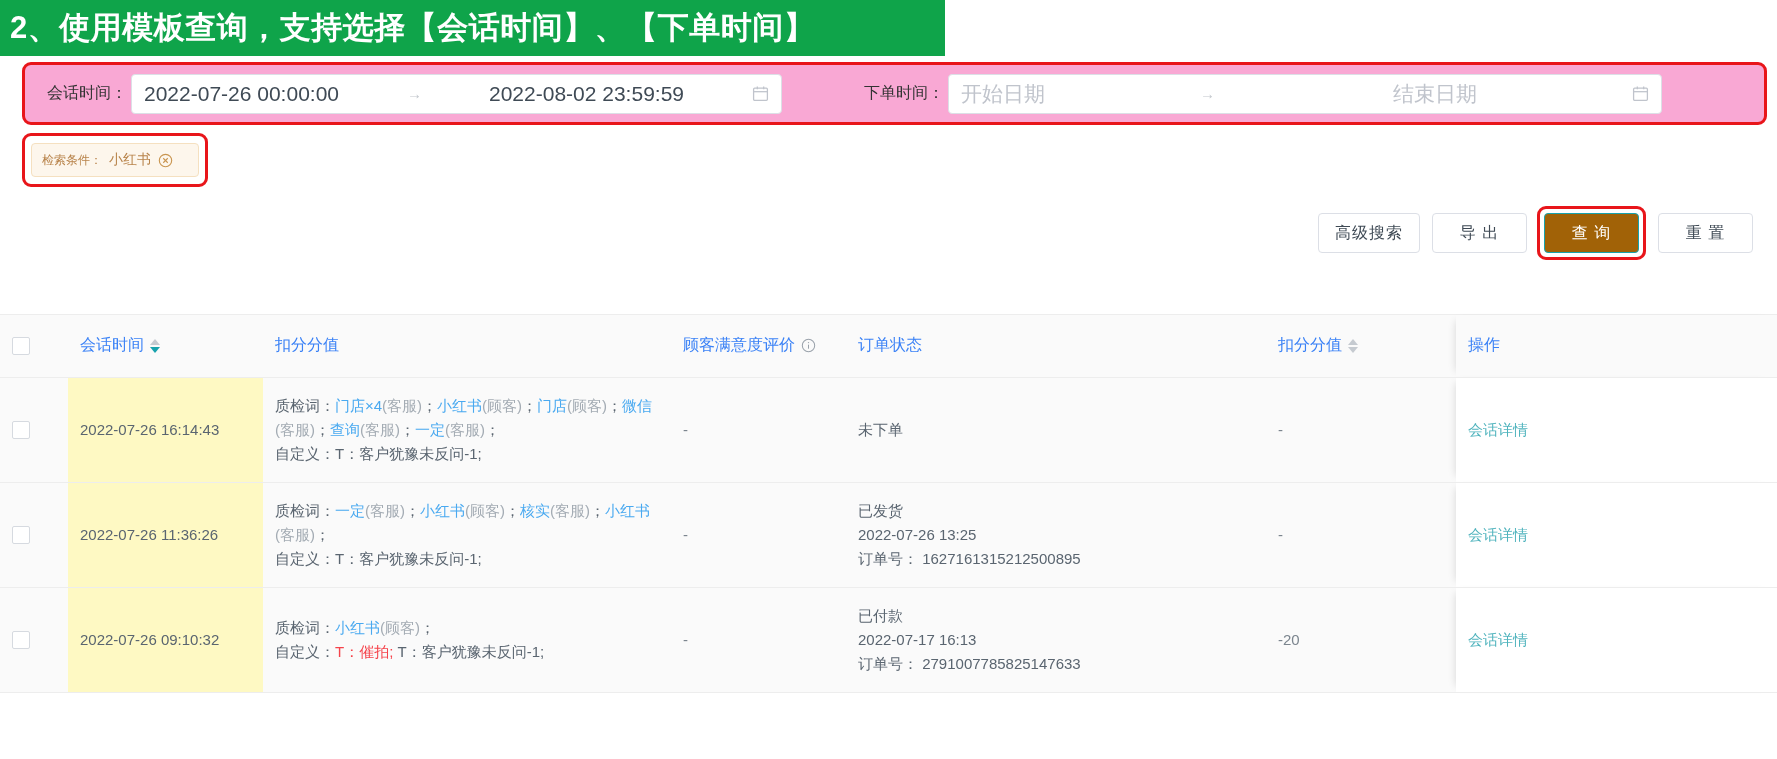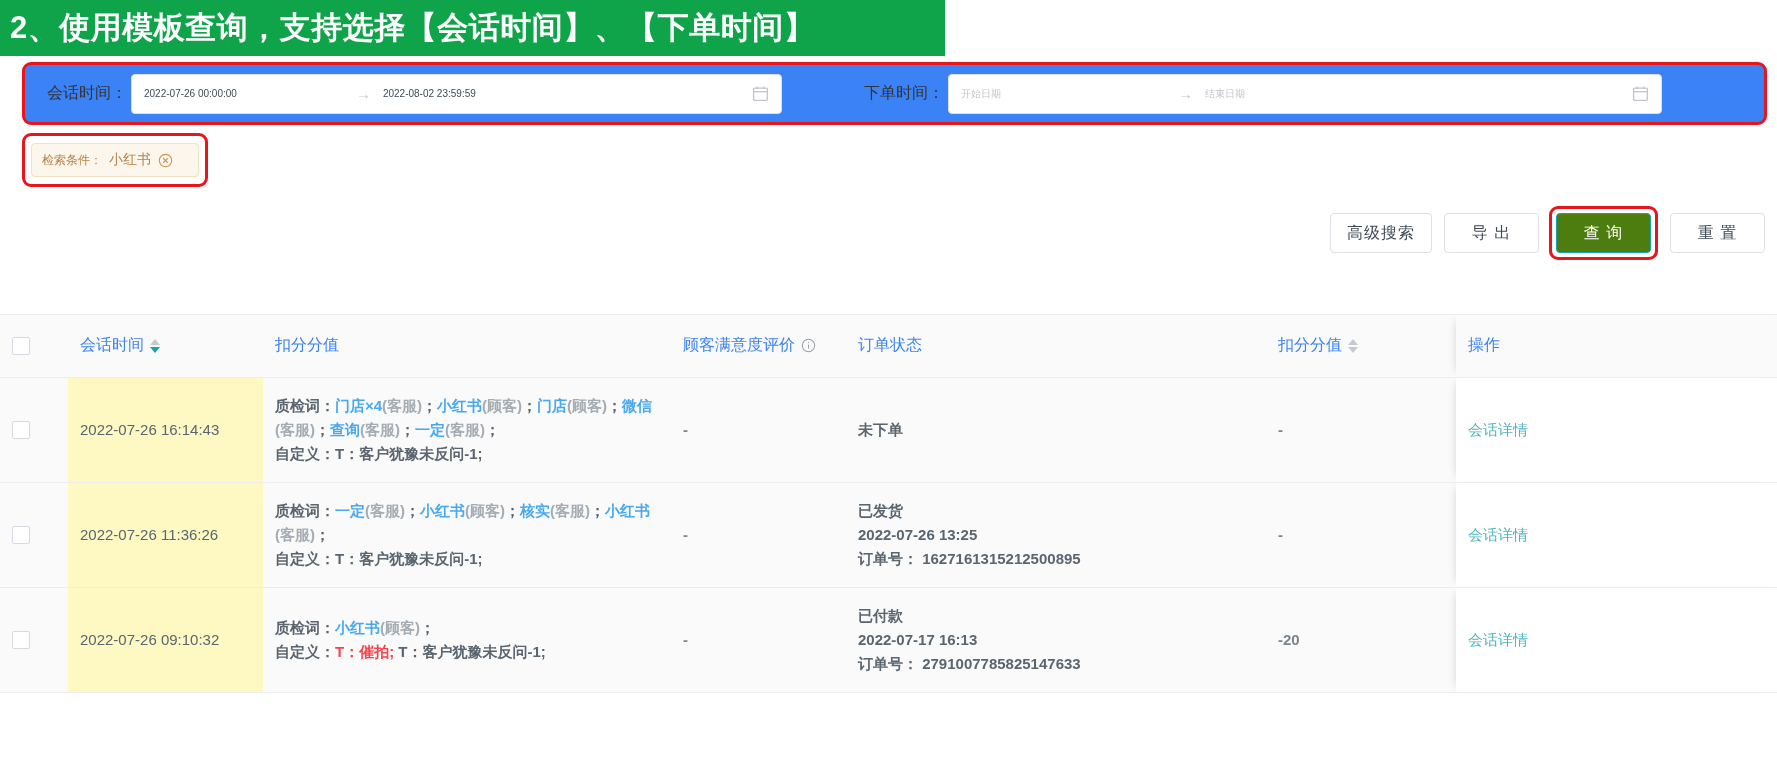--- a/index.html
+++ b/index.html
@@ -36,21 +36,21 @@
 
   
   .filter-wrap {
     position: relative;
     margin: 6px 10px 0 22px;
     height: 63px;
     border: 3px solid #E8151A;
     border-radius: 9px;
     display: flex;
     align-items: center;
-    background: #3b82f6;
+    background: #f9a8d4;
   }
   .field-group {
     display: flex;
     align-items: center;
     height: 100%;
   }
   .field-label {
     font-size: 16px;
     color: #333;
     white-space: nowrap;
@@ -61,23 +61,24 @@
     align-items: center;
     border: 1px solid #dcdfe6;
     border-radius: 4px;
     height: 40px;
     background: #fff;
     padding: 0 12px;
   }
   .date-range.range-a { width: 651px; }
   .date-range.range-b { width: 714px; }
   .date-val {
-    font-size: 10px;
+    font-size: 21px;
     color: #3f4a55;
     white-space: nowrap;
+    text-align: right;
   }
   .date-val.ph { color: #c0c4cc; }
   .range-sep {
     color: #c4c8ce;
     font-size: 15px;
     margin: 0 12px 0 auto;
   }
   .range-right { flex: 0 0 auto; min-width: 250px; }
   .cal-icon {
     margin-left: auto;
@@ -117,21 +118,21 @@
     width: 15px; height: 15px;
     flex: 0 0 auto; color: #C9954F;
   }
   .cond-close svg { display: block; }
 
   
   .actions {
     display: flex;
     justify-content: flex-end;
     align-items: center;
-    padding-right: 12px;
+    padding-right: 24px;
     margin-top: 20px;
     height: 52px;
   }
   .btn {
     height: 40px;
     min-width: 95px;
     border: 1px solid #dcdfe6;
     border-radius: 4px;
     background: #fff;
     color: #3f4a55;
@@ -140,21 +141,21 @@
     display: flex;
     align-items: center;
     justify-content: center;
     font-family: "Liberation Sans", sans-serif;
     margin-left: 12px;
     cursor: pointer;
     white-space: nowrap;
     padding: 0 16px;
   }
   .btn.primary {
-    background: #4d7c0f;
+    background: #a16207;
     border-color: #17A2AD;
     color: #fff;
   }
   .btn-hl {
     border: 3px solid #E8151A;
     border-radius: 9px;
     padding: 4px;
     margin-left: 10px;
     display: flex;
   }
@@ -205,21 +206,21 @@
     line-height: 24px;
   }
   .col-chk   { width: 68px; }
   .col-time  { width: 195px; }
   .col-type  { width: 408px; }
   .col-sat   { width: 175px; }
   .col-order { width: 420px; }
   .col-score { width: 190px; }
   .col-op    { width: 321px; }
 
-  th.shade, td.shade { background: #FAFAFA; font-weight: bold; }
+  th.shade, td.shade { background: #FAFAFA; }
   th.col-time { background: #F5F5F6; }
   td.col-time { background: #fef9c3; color: #5a6570; }
   th.col-op, td.col-op {
     box-shadow: -6px 0 8px -6px rgba(0,0,0,0.14);
     background: #fff;
   }
   th.col-op { background: #FAFAFA; }
 
   .hchk {
     width: 18px; height: 18px;

